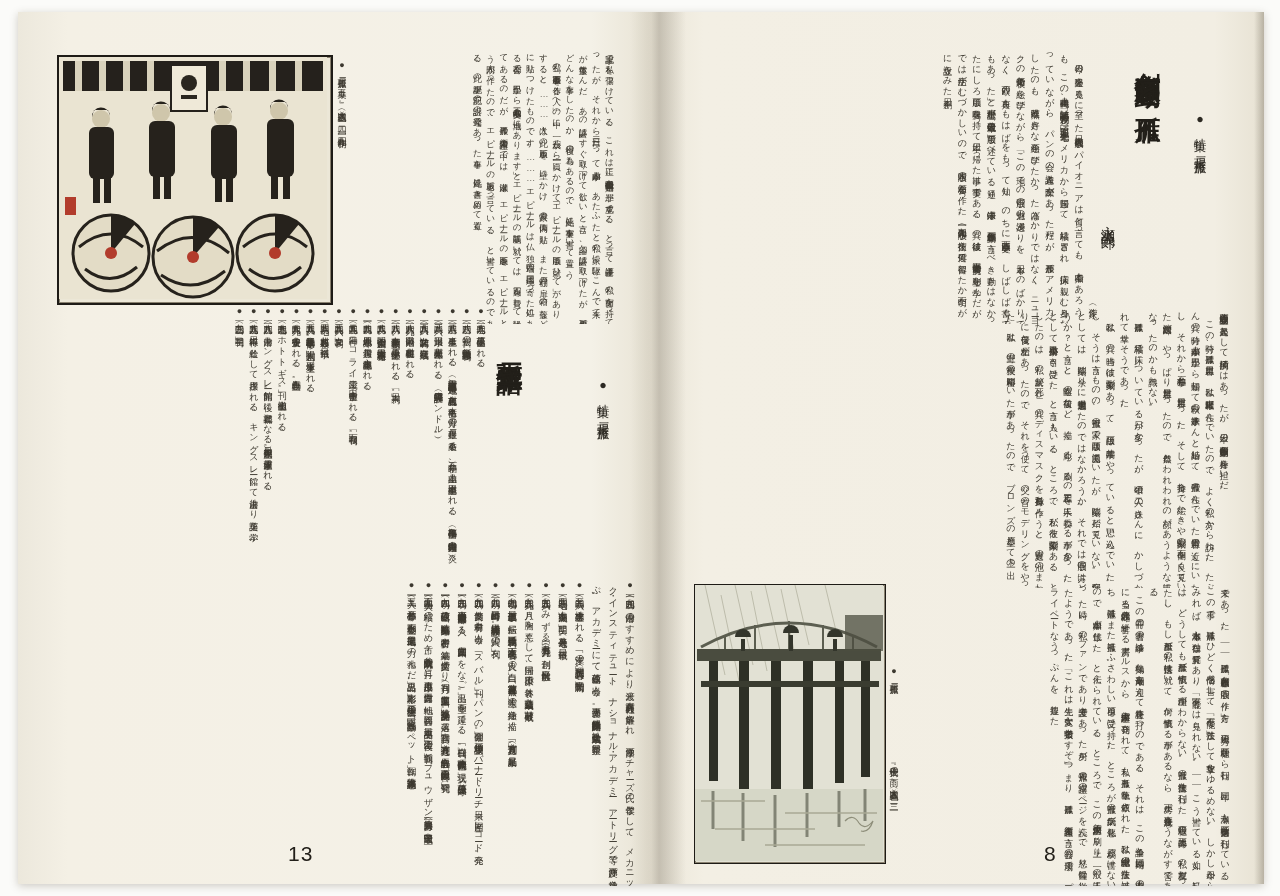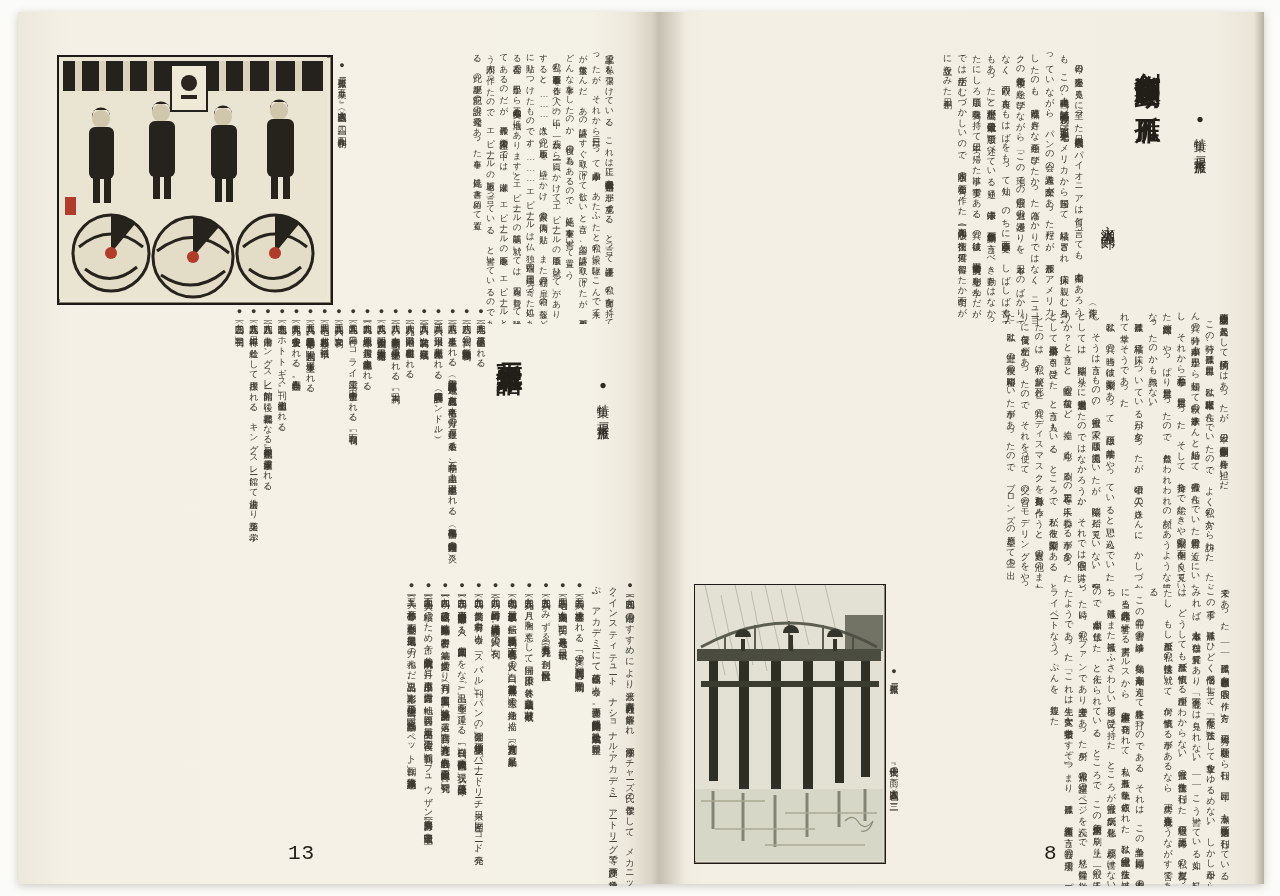--- a/index.html
+++ b/index.html
@@ -12,21 +12,21 @@
   .edge-r{position:absolute;right:0;top:0;width:10px;height:872px;background:linear-gradient(90deg,rgba(0,0,0,0),rgba(60,50,35,.28));}
   .v{writing-mode:vertical-rl;text-orientation:upright;position:absolute;white-space:pre-line;}
   .body-text{font-size:9px;letter-spacing:.4px;color:#3c382f;overflow:hidden;text-align:justify;}
   .feature{font-size:12.5px;letter-spacing:2px;color:#2c2922;}
   .big-title{font-size:26px;font-weight:bold;letter-spacing:2px;color:#221f19;}
   .nenpu-title{font-size:26px;font-weight:bold;letter-spacing:1px;color:#221f19;}
   .author{font-size:14.5px;letter-spacing:3px;color:#2c2922;}
   .author-role{font-size:9px;letter-spacing:1px;color:#3c382f;}
   .caption{font-size:9px;letter-spacing:.5px;color:#3c382f;display:flex;flex-direction:row;}
   .caption > div{margin-left:3px;}
-  .pagenum{position:absolute;font-family:Liberation Mono, monospace;font-size:21px;color:#23201a;letter-spacing:1px;}
+  .pagenum{position:absolute;font-family:Liberation Sans, sans-serif;font-size:21px;color:#23201a;letter-spacing:1px;}
   .print-frame{position:absolute;border:2px solid #1e1b16;background:#ece7d7;box-shadow:0 0 0 1px #8a8270 inset;}
   svg{display:block;}
 </style>
 </head>
 <body>
 
 <div class="spread">
   <div class="gutter"></div>
   <div class="edge-r"></div>
 </div>

